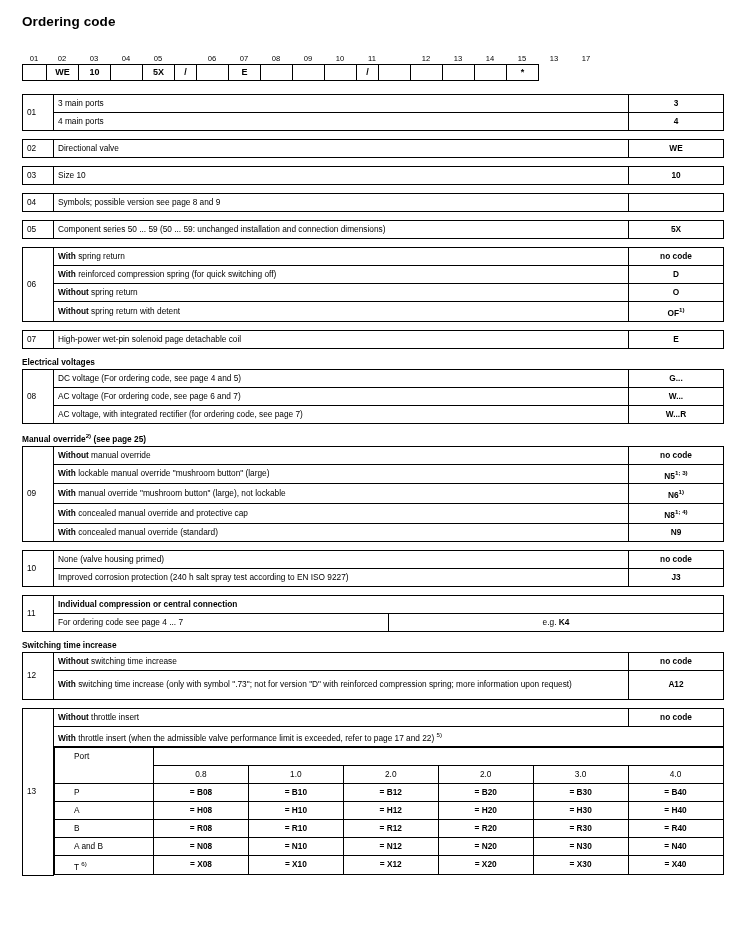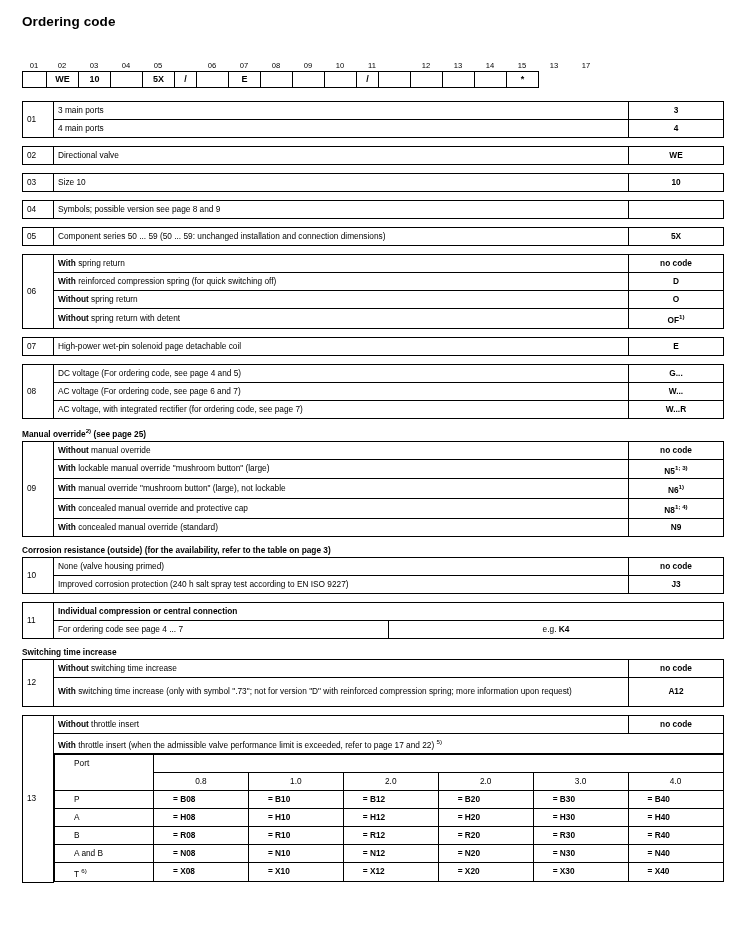--- a/index.html
+++ b/index.html
@@ -22,21 +22,21 @@
     padding: 0;
     box-sizing: border-box;
   }
   .inner {
     margin: 14px 22px 0 22px;
     width: 702px;
   }
   h1.title {
     font-size: 13.5px;
     font-weight: bold;
-    margin: 0 0 31px 0;
+    margin: 0 0 24px 0;
     letter-spacing: .1px;
   }
 
   
   .code-strip {
     margin-bottom: 13px;
   }
   .code-nums {
     display: flex;
     height: 11px;
@@ -110,21 +110,21 @@
     border: 1px solid #000;
     height: 13px;
     font-size: 8.3px;
     padding: 2px 19px;
     line-height: 11px;
   }
   table.sub td.hdr {
     text-align: center;
   }
   table.sub td.val {
-    text-align: left;
+    text-align: center;
     font-weight: bold;
     margin-top: 10px;
   }
   table.sub td.lbl {
     width: 60px;
     text-align: left;
   }
   td.wrapcell {
     padding: 2px 4px;
     margin-top: 16px;
@@ -260,20 +260,21 @@
     <table class="tbl">
       <tbody>
           <tr>
         <td class="idx">07</td>
         <td class="desc">High-power wet-pin solenoid page detachable coil</td>
         <td class="code">E</td>
       </tr>
     </tbody>
       </table>
 
+    <div class="sec-head">Electrical voltages</div>
     <table class="tbl">
       <tbody>
           <tr>
         <td class="idx" rowspan="3">08</td>
         <td class="desc">DC voltage (For ordering code, see page 4 and 5)</td>
         <td class="code">G...</td>
       </tr>
       <tr>
         <td class="desc">AC voltage (For ordering code, see page 6 and 7)</td>
         <td class="code">W...</td>
@@ -305,21 +306,20 @@
         <td class="desc"><span class="b">With</span><span> concealed manual override and protective cap</span></td>
         <td class="code"><span>N8</span><span class="sup">1; 4)</span></td>
       </tr>
       <tr>
         <td class="desc"><span class="b">With</span><span> concealed manual override (standard)</span></td>
         <td class="code">N9</td>
       </tr>
     </tbody>
       </table>
 
-    <div class="sec-head"><span>Corrosion resistance</span><span class="reg"> (outside) (for the availability, refer to the table on page 3)</span></div>
     <table class="tbl">
       <tbody>
           <tr>
         <td class="idx" rowspan="2">10</td>
         <td class="desc">None (valve housing primed)</td>
         <td class="code">no code</td>
       </tr>
       <tr>
         <td class="desc">Improved corrosion protection (240 h salt spray test according to EN ISO 9227)</td>
         <td class="code">J3</td>

